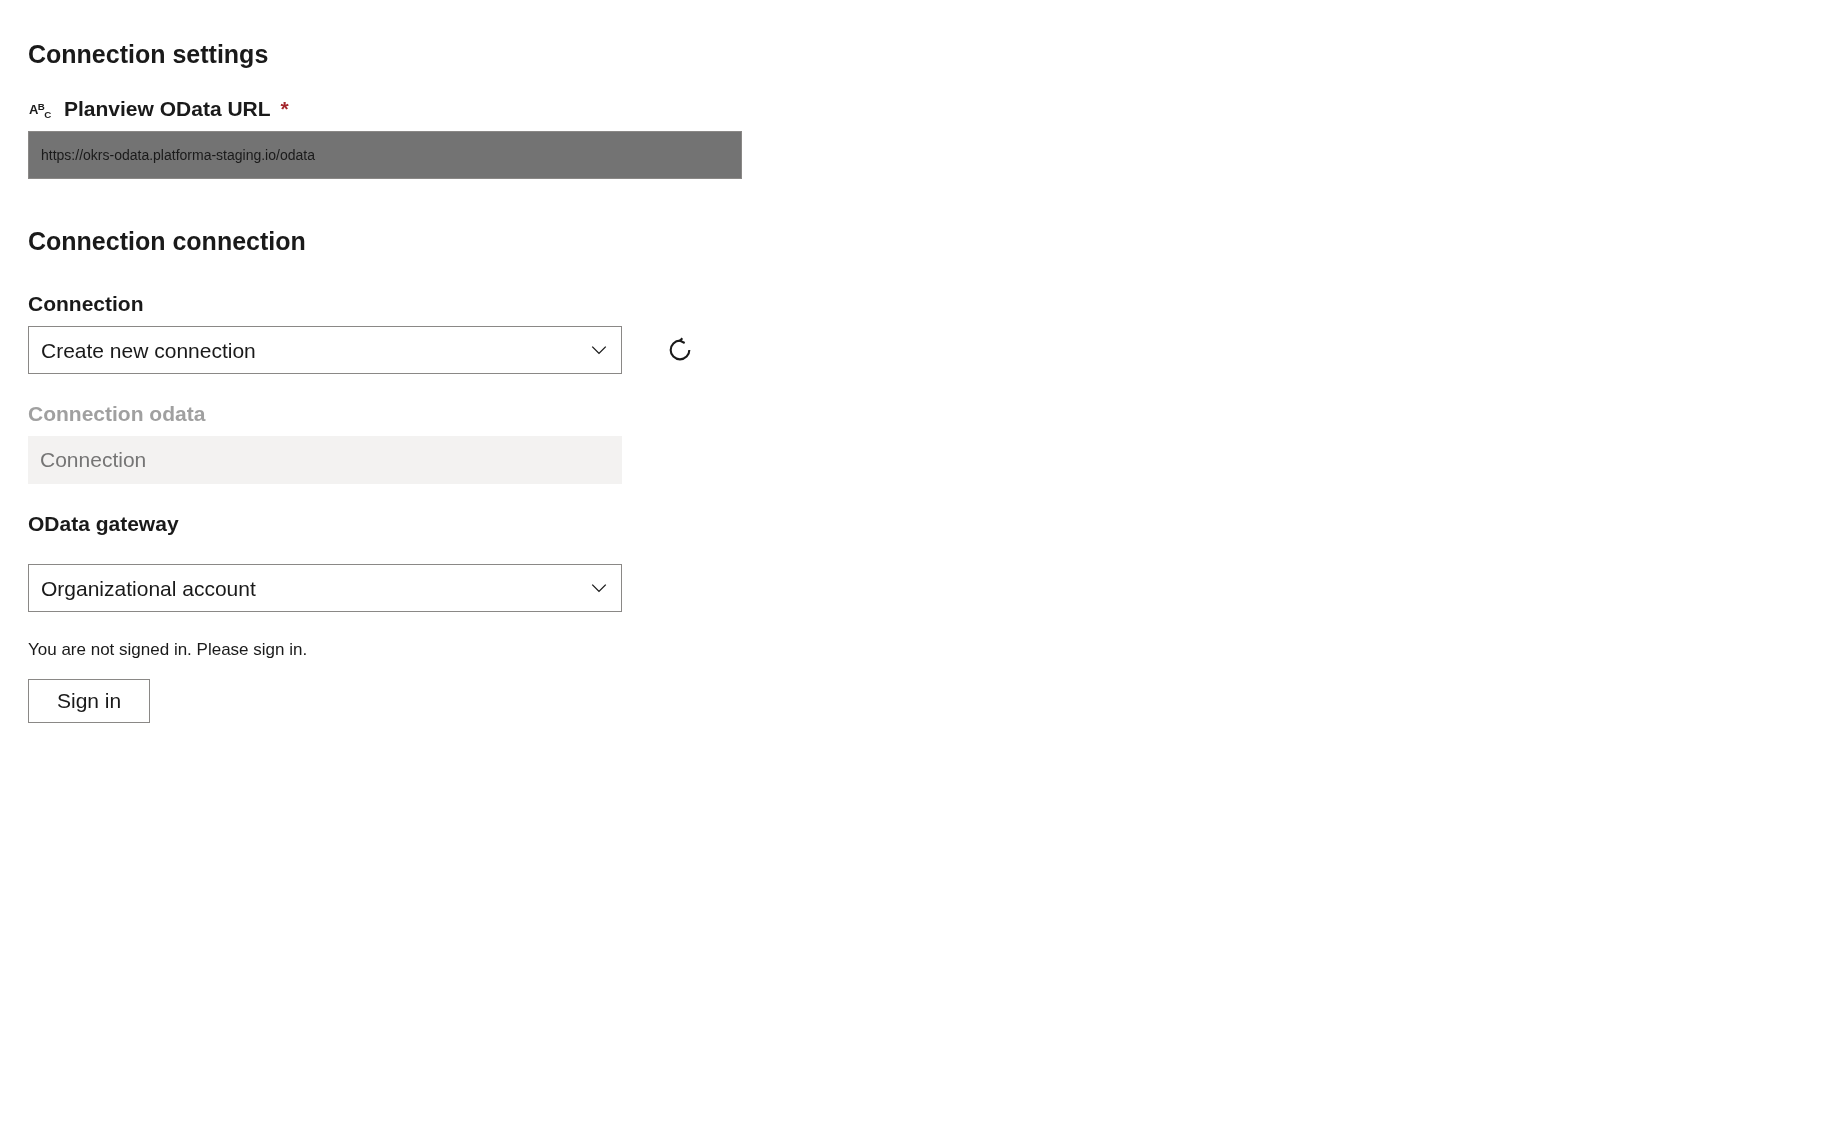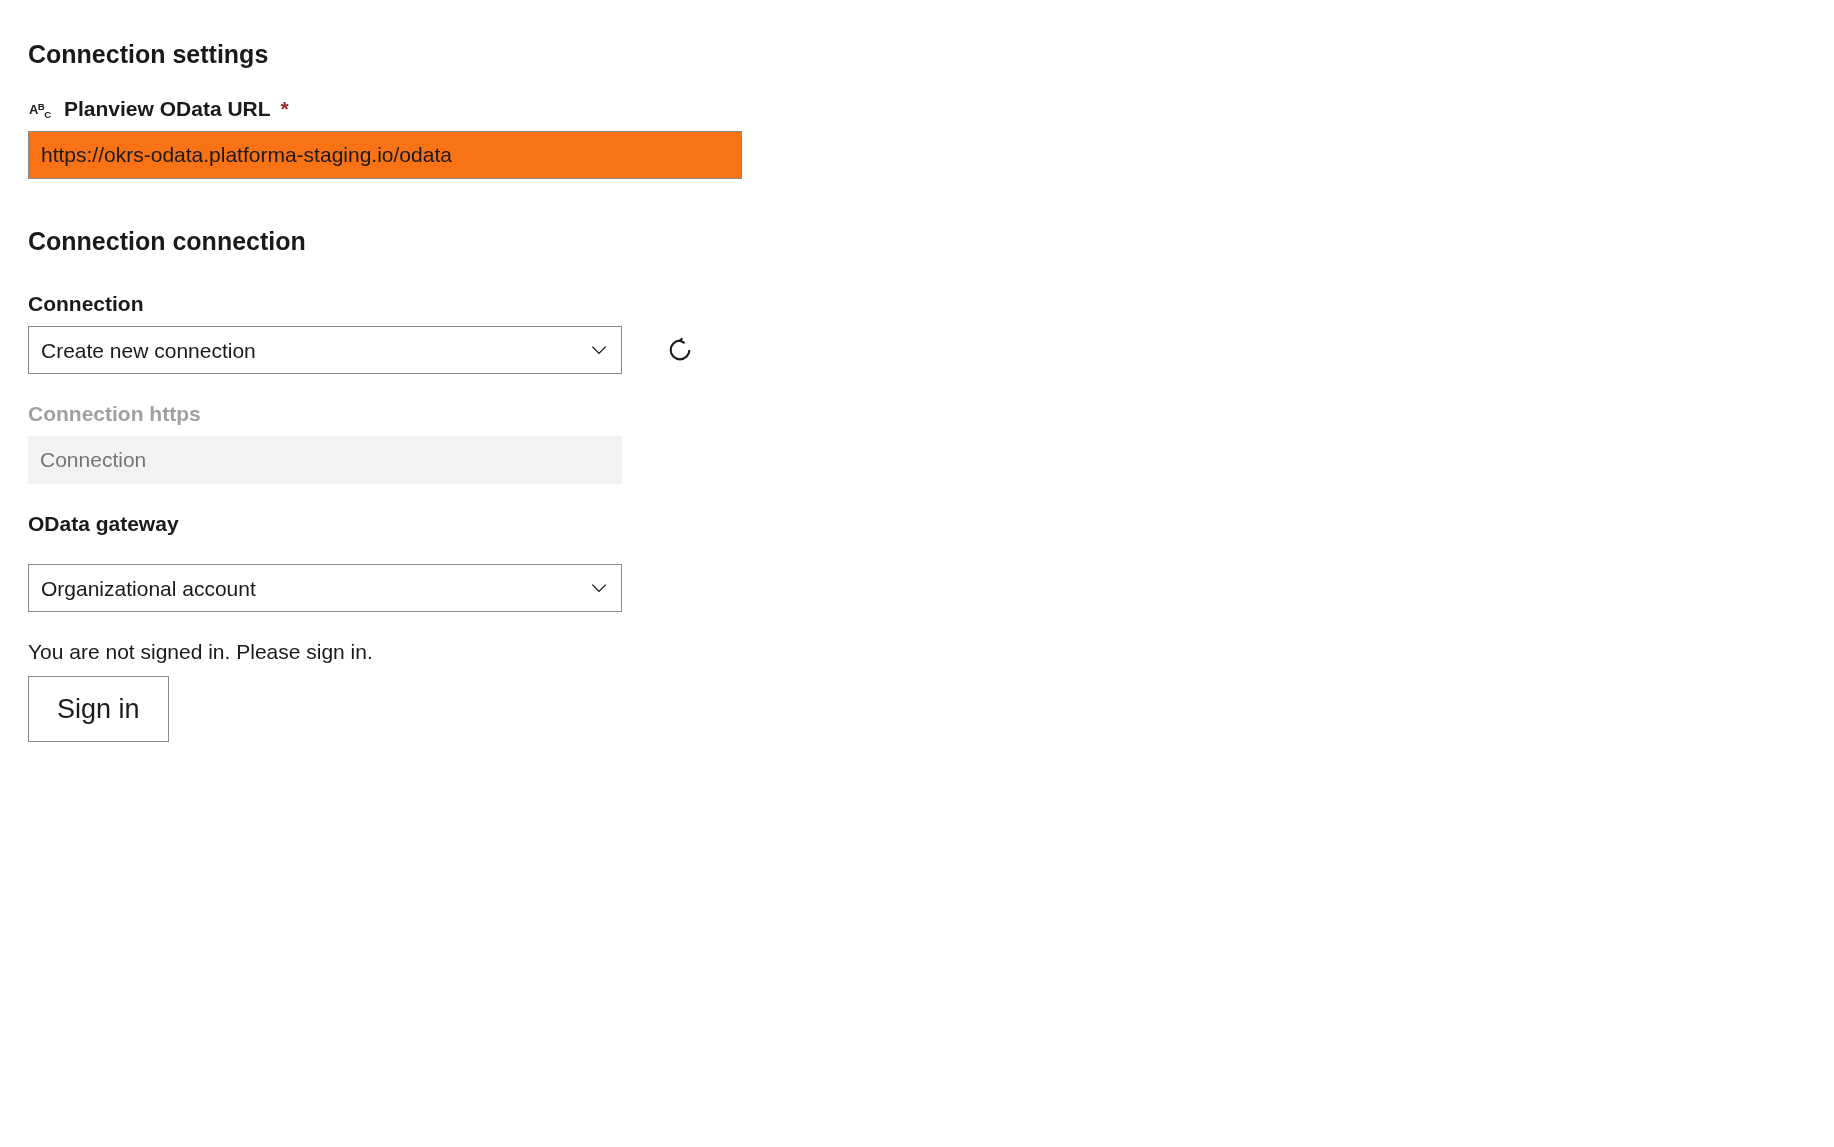--- a/index.html
+++ b/index.html
@@ -47,24 +47,24 @@
       align-items: center;
       justify-content: center;
       width: 28px;
       height: 22px;
     }
     .text-input {
       width: 714px;
       height: 48px;
       border: 1px solid #8a8886;
       padding: 0 12px;
-      font-size: 21px;
-      font-family: inherit;
-      color: #1a1a1a;
-      background: #f97316;
+      font-size: 14px;
+      font-family: inherit;
+      color: #1a1a1a;
+      background: #737373;
     }
     .select-row {
       display: flex;
       align-items: center;
       gap: 40px;
     }
     .select-wrap {
       position: relative;
       width: 594px;
     }
@@ -113,33 +113,34 @@
       width: 594px;
       height: 48px;
       border: none;
       padding: 0 12px;
       font-size: 21px;
       font-family: inherit;
       color: #a0a0a0;
       background: #f3f2f1;
     }
     .signin-msg {
-      font-size: 21px;
+      font-size: 17px;
       color: #1a1a1a;
       margin-bottom: 12px;
     }
     .signin-btn {
-      height: 66px;
+      height: 44px;
       padding: 0 28px;
       border: 1px solid #8a8886;
       background: #ffffff;
-      font-size: 27px;
+      font-size: 21px;
       font-family: inherit;
       color: #1a1a1a;
       cursor: pointer;
+      margin-top: 7px;
     }
   </style>
 </head>
 <body>
 
 <h2 class="section-heading">Connection settings</h2>
 
 <div class="field-group">
   <div class="field-label">
     <span class="abc-icon">
@@ -173,21 +174,21 @@
     <button class="refresh-btn">
       <svg viewBox="0 0 24 24">
         <path d="M 12 4 A 8 8 0 1 0 20 12" stroke="#1a1a1a" stroke-width="1.8" fill="none"></path>
         <path d="M 14 2 L 12 4 L 16 6" stroke="#1a1a1a" stroke-width="1.8" fill="none" stroke-linejoin="miter"></path>
       </svg>
     </button>
   </div>
 </div>
 
 <div class="field-group">
-  <div class="field-label disabled">Connection https</div>
+  <div class="field-label disabled">Connection odata</div>
   <input type="text" class="disabled-input" disabled="" placeholder="Connection" style="">
 </div>
 
 <div class="field-group">
   <div class="field-label">OData gateway</div>
 </div>
 
 <div class="field-group">
   <div class="select-row">
     <div class="select-wrap">

